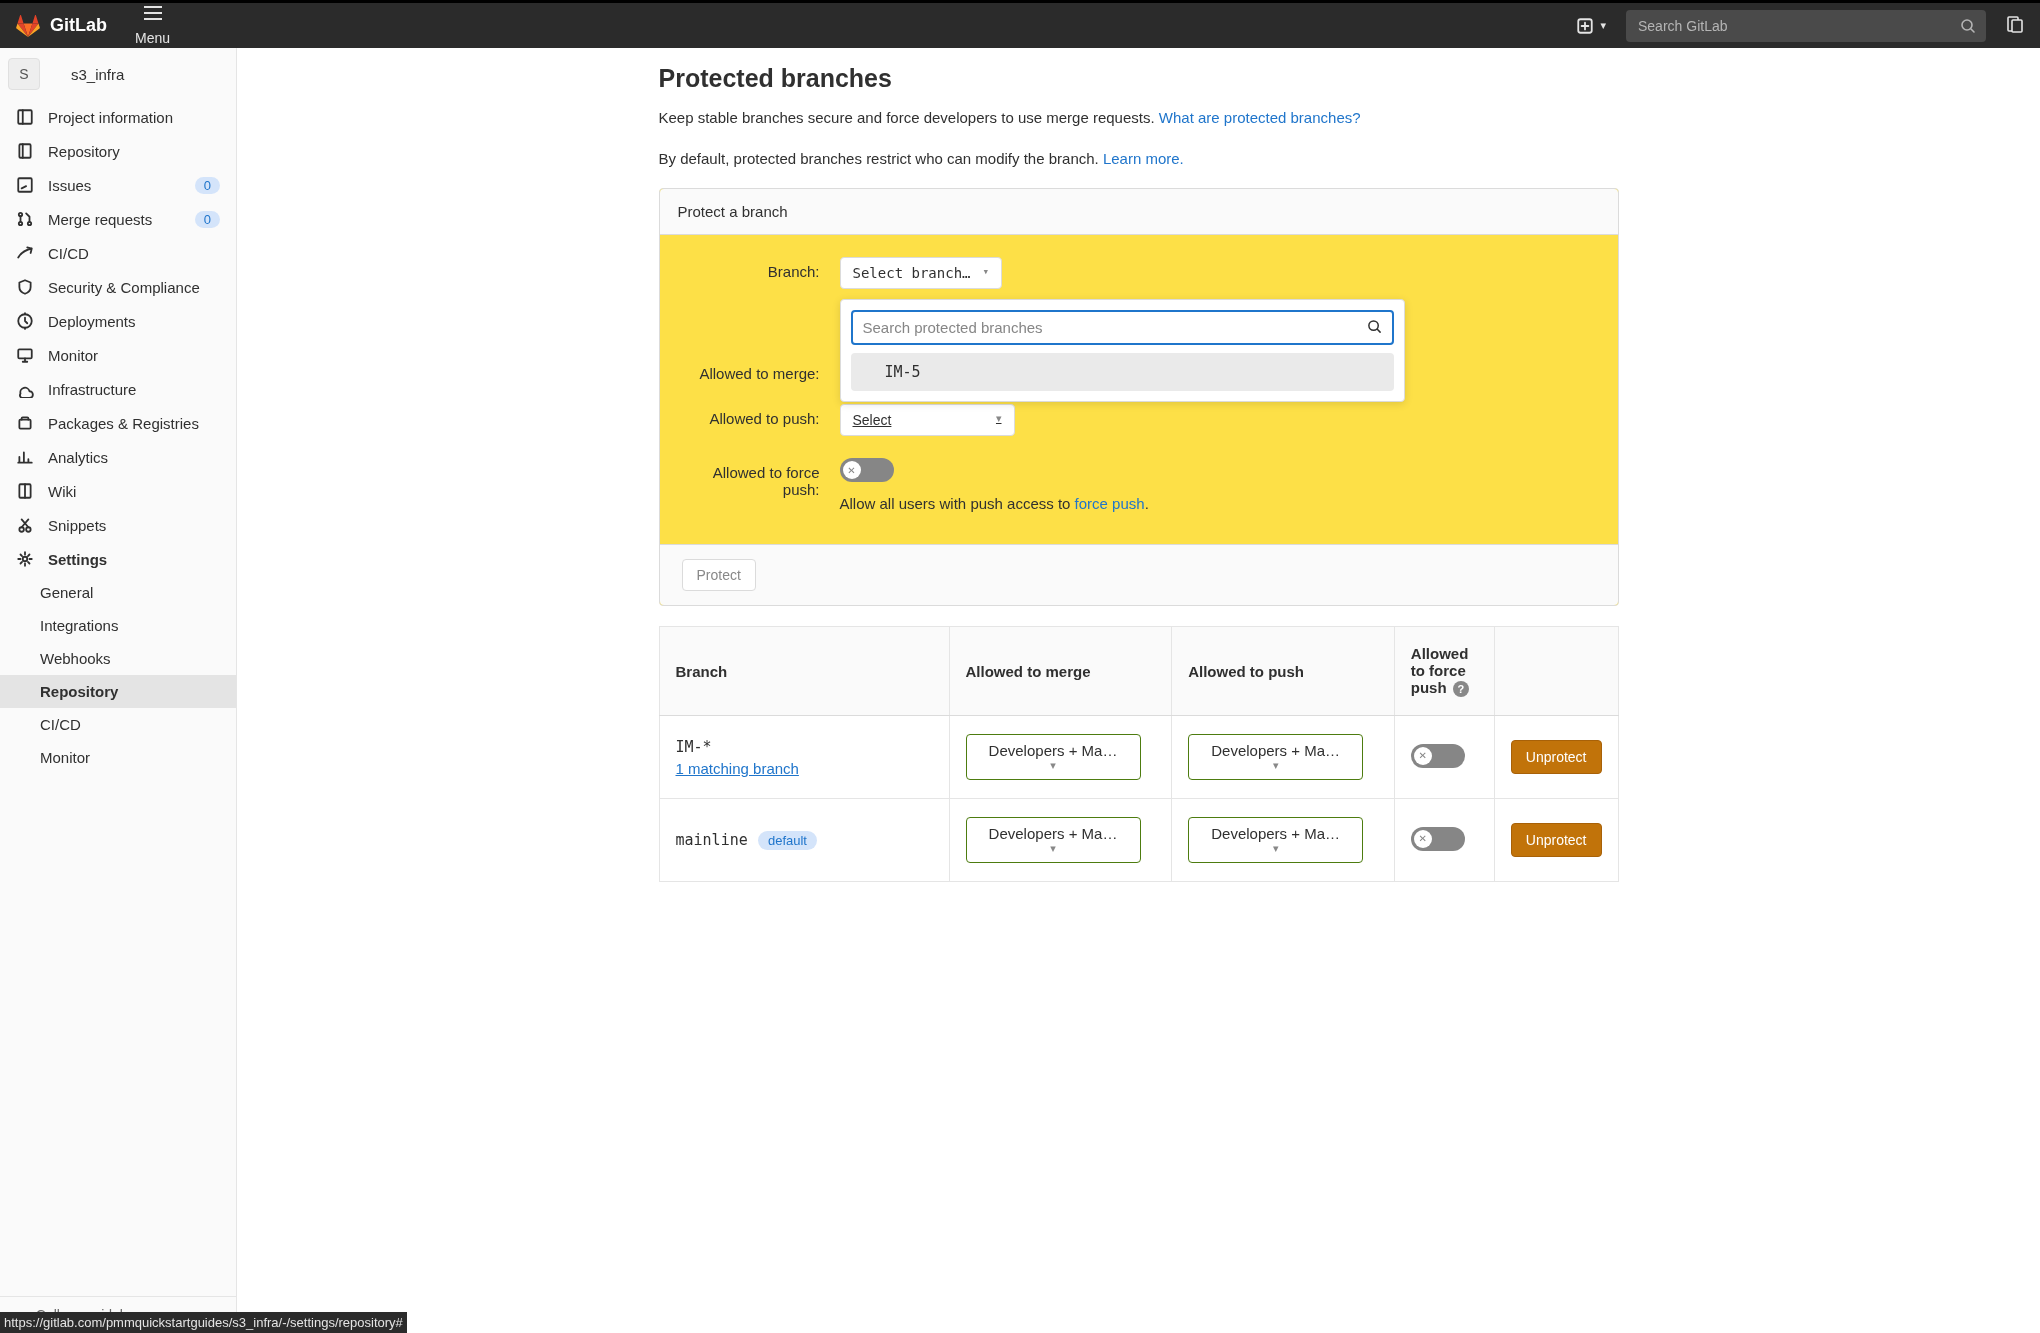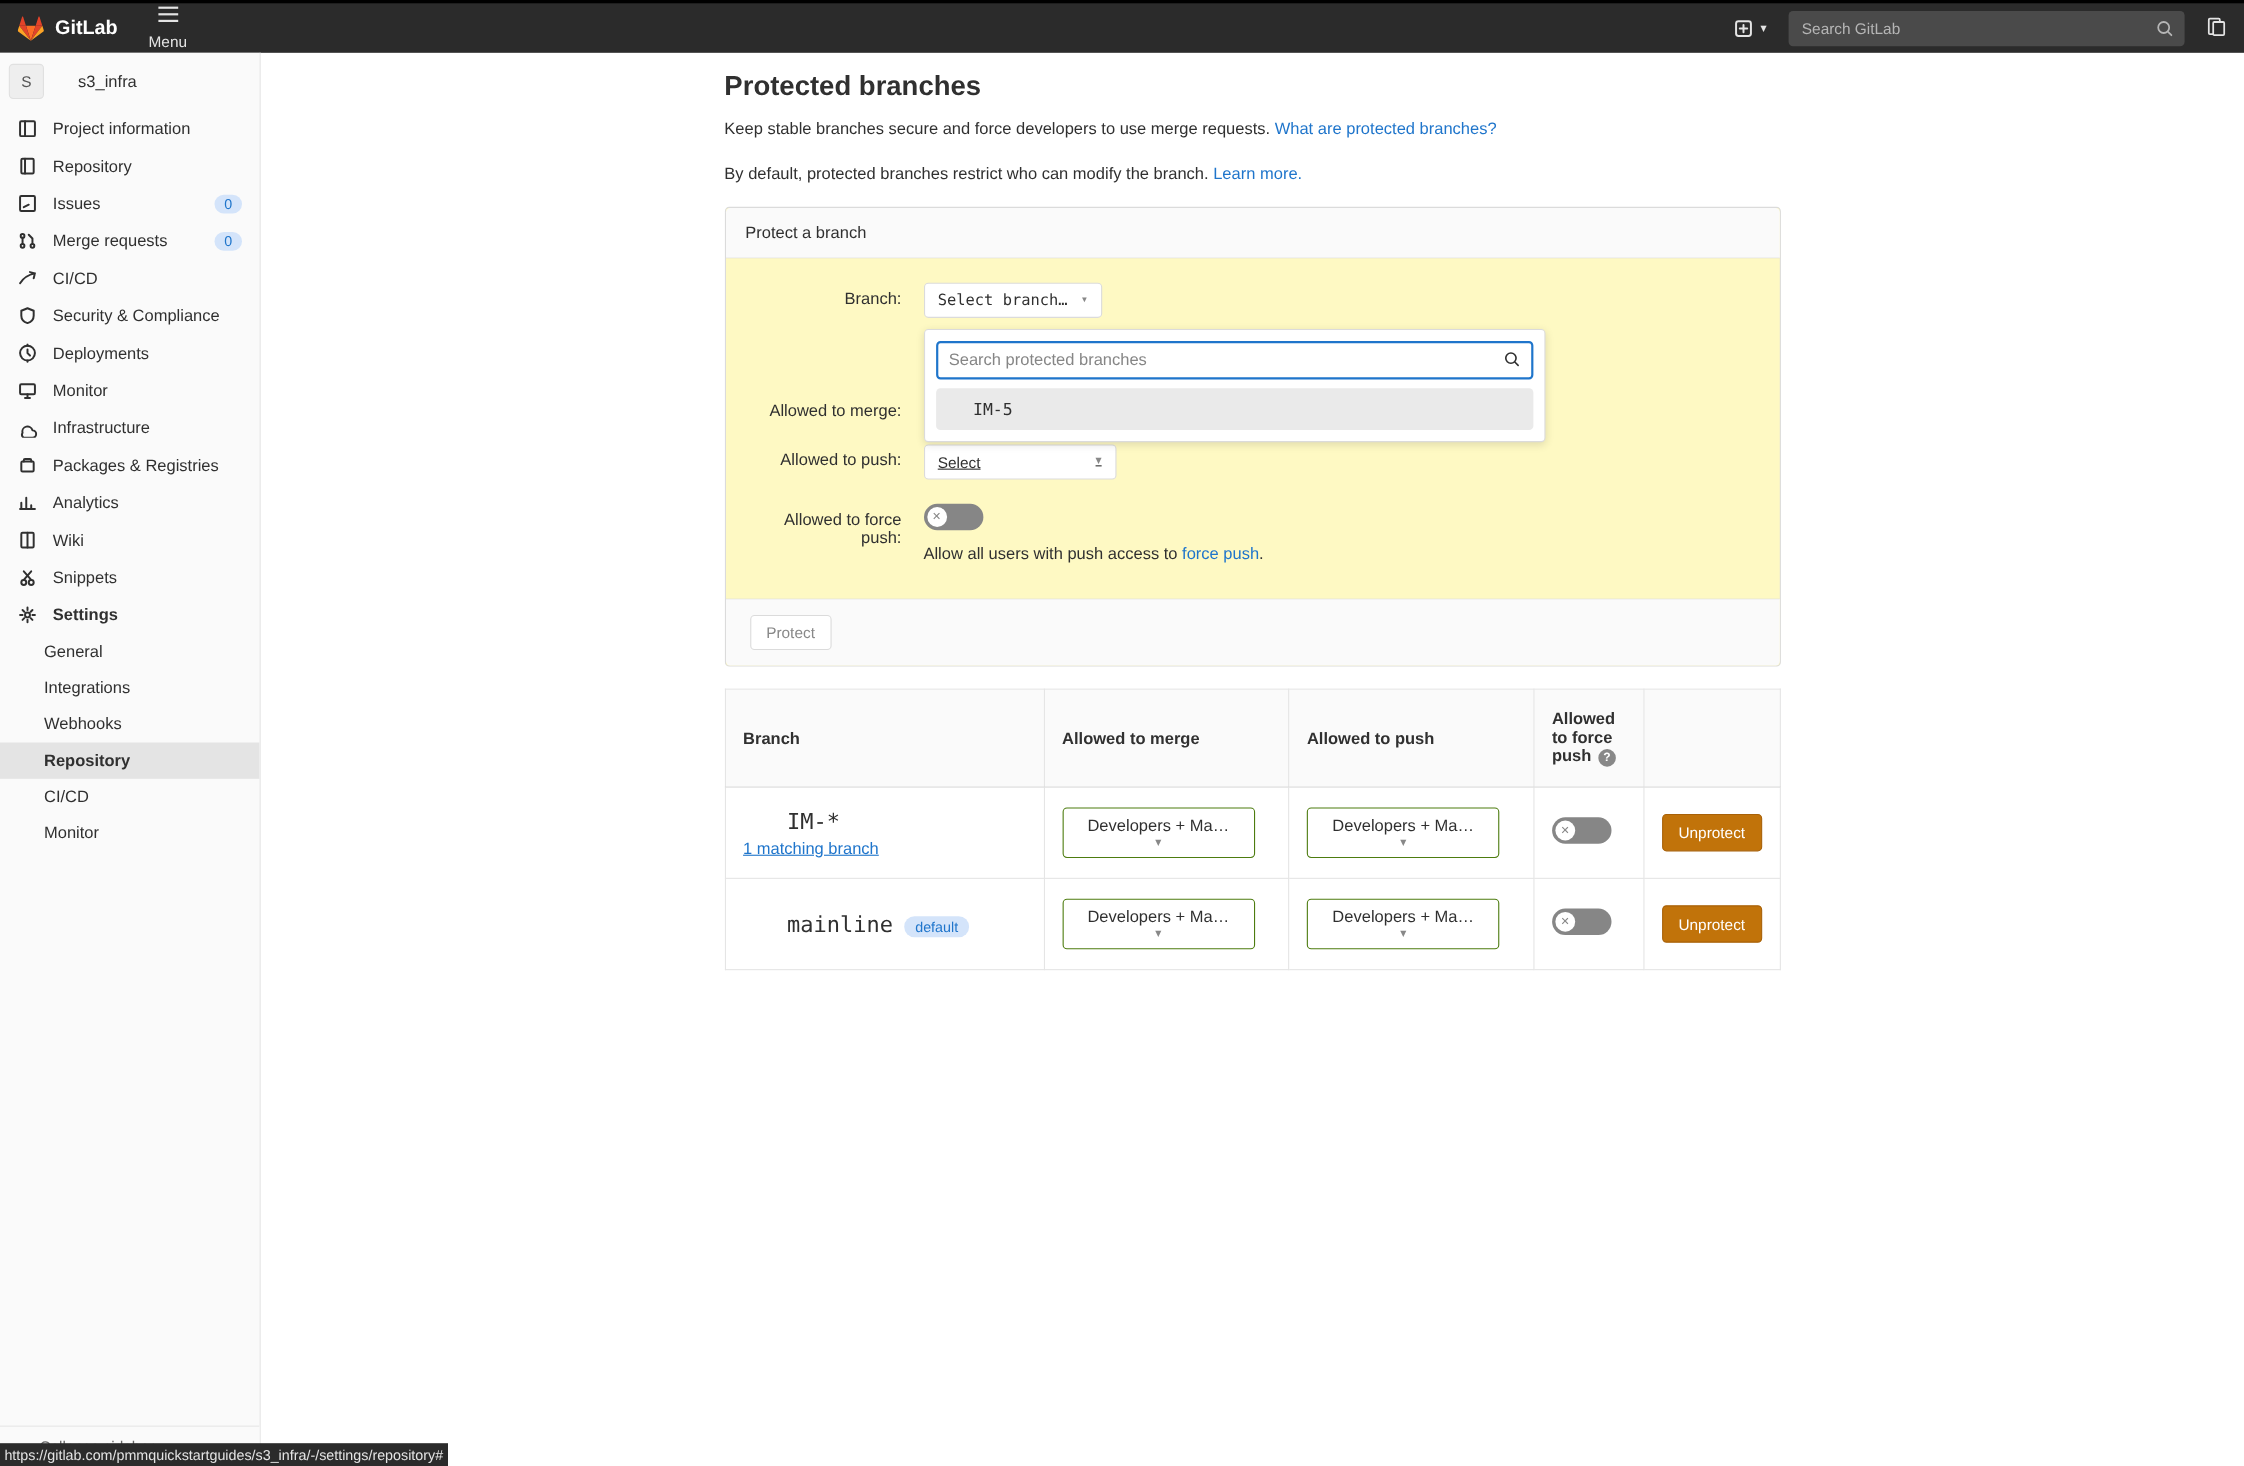--- a/index.html
+++ b/index.html
@@ -37,21 +37,21 @@
 .badge { background: #d4e4fa; color: #1f75cb; border-radius: 10px; padding: 1px 9px; font-size: 13px; }
 .collapse-bar { position: absolute; bottom: 0; left: 0; right: 0; padding: 10px 16px; display: flex; align-items: center; gap: 12px; color: #666; border-top: 1px solid #e5e5e5; background: #fafafa; cursor: pointer; }
 
 .main { flex: 1; overflow-y: auto; padding: 16px 20px 40px 20px; }
 .main-inner { max-width: 960px; margin: 0 auto; }
 
 h1.page-title { font-size: 25px; font-weight: 600; margin-bottom: 14px; color: #303030; }
 .desc { font-size: 15px; color: #303030; margin-bottom: 18px; line-height: 1.5; }
 .desc a, .link { color: #1f75cb; text-decoration: none; }
 
-.panel { border: 1px solid #dbdbdb; border-radius: 4px; background: #fef9c3; }
+.panel { border: 1px solid #dbdbdb; border-radius: 4px; background: #fde047; }
 .panel-header { background: #fafafa; border-bottom: 1px solid #dbdbdb; padding: 14px 18px; font-size: 15px; color: #303030; border-radius: 4px 4px 0 0; }
 .panel-body { padding: 22px 20px 32px 20px; }
 .panel-footer { background: #fafafa; border-top: 1px solid #dbdbdb; padding: 14px 22px; border-radius: 0 0 4px 4px; }
 
 .form-row { display: flex; margin-bottom: 22px; }
 .form-label { width: 160px; text-align: right; padding-right: 20px; padding-top: 6px; font-size: 15px; color: #303030; }
 .form-control { flex: 1; position: relative; }
 
 .select-btn { display: inline-flex; gap: 8px; border: 1px solid #dbdbdb; border-radius: 4px; background: #fff; padding: 7px 12px; font-size: 14px; color: #303030; cursor: pointer; font-family: SFMono-Regular, Menlo, Consolas, monospace; }
 .select-btn .caret { margin-left: 4px; color: #888; font-size: 11px; }
@@ -71,21 +71,21 @@
 .help-text { margin-top: 10px; font-size: 15px; color: #303030; }
 
 .btn { border: 1px solid #dbdbdb; background: #fff; border-radius: 4px; padding: 7px 14px; font-size: 14px; color: #888; cursor: pointer; }
 .btn-orange { background: #c1730a; border: 1px solid #a86108; color: #fff; padding: 8px 14px; border-radius: 4px; font-size: 14px; cursor: pointer; }
 
 .table { width: 100%; border-collapse: collapse; margin-top: 20px; }
 .table thead { background: #fafafa; }
 .table th { text-align: left; padding: 18px 16px; font-weight: 600; font-size: 15px; border: 1px solid #e5e5e5; border-bottom: 1px solid #dbdbdb; }
 .table td { padding: 18px 16px; border: 1px solid #e5e5e5; vertical-align: middle; font-size: 15px; }
 .table th:first-child, .table td:first-child { border-left: 1px solid #e5e5e5; }
-.branch-cell .branch-name { font-family: SFMono-Regular, Menlo, Consolas, monospace; font-size: 20px; color: #303030; margin-left: 40px; }
+.branch-cell .branch-name { font-family: SFMono-Regular, Menlo, Consolas, monospace; font-size: 15px; color: #303030; }
 .branch-cell .sub-link { display: block; color: #1f75cb; margin-top: 4px; font-size: 15px; }
 .default-pill { background: #d4e4fa; color: #1f75cb; border-radius: 12px; padding: 2px 10px; font-size: 13px; margin-left: 6px; }
 .cell-select { display: inline-flex; align-items: center; justify-content: space-between; border: 1px solid #4d7c0f; border-radius: 4px; background: #fff; padding: 7px 10px; width: 175px; color: #303030; cursor: pointer; font-size: 15px; flex-direction: column; }
 .cell-select .caret { color: #888; font-size: 11px; }
 .help-q { display: inline-flex; width: 16px; height: 16px; background: #888; color: #fff; border-radius: 50%; align-items: center; justify-content: center; font-size: 11px; margin-left: 2px; }
 
 .status-bar { position: fixed; bottom: 0; left: 0; background: #2b2b2b; color: #e4e4e4; font-size: 13px; padding: 3px 4px; }
 
 
 svg.ic { width: 18px; height: 18px; stroke: #303030; fill: none; stroke-width: 1.6; stroke-linecap: round; stroke-linejoin: round; }

